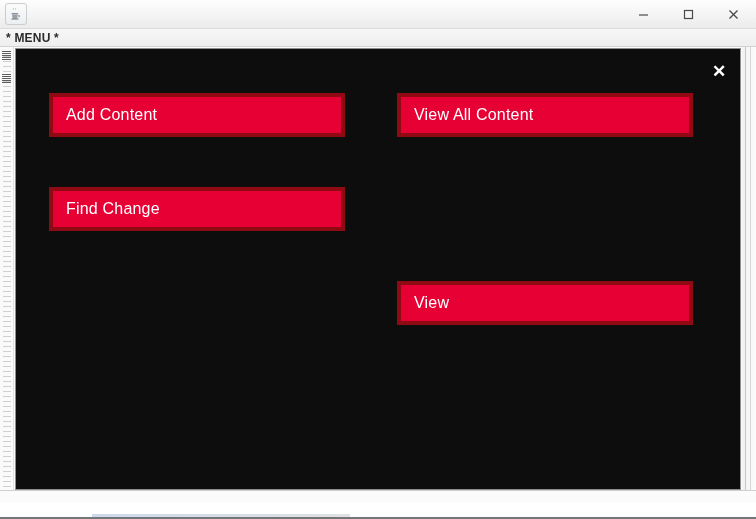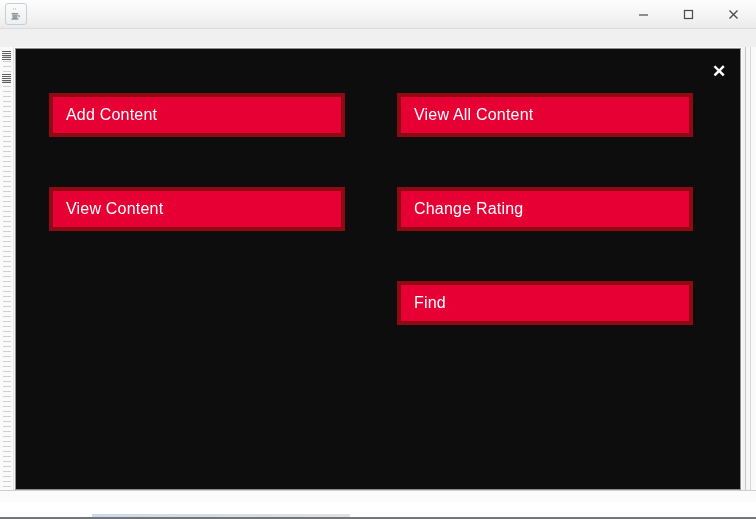--- a/index.html
+++ b/index.html
@@ -278,41 +278,43 @@
       </div>
       <div class="win-btn">
         <svg width="13" height="13" viewBox="0 0 13 13">
           <line x1="2.5" y1="2.5" x2="10.5" y2="10.5" stroke="#4a4a4a" stroke-width="1.2"></line>
           <line x1="10.5" y1="2.5" x2="2.5" y2="10.5" stroke="#4a4a4a" stroke-width="1.2"></line>
         </svg>
       </div>
     </div>
   </div>
 
+  <div class="menubar">
+    <div class="menu-item">* MENU *</div>
+  </div>
 
   <div class="content-host"></div>
 
   <div class="left-gutter">
     <div class="gutter-stipple"></div>
     <div class="gutter-mark m1"></div>
     <div class="gutter-mark m2"></div>
   </div>
 
   <div class="right-strip"></div>
 
   <div class="dark-panel">
 
     <div class="panel-close">✕</div>
 
     <div class="btn-grid">
       <div class="menu-btn col-left row-1">Add Content</div>
       <div class="menu-btn col-right row-1">View All Content</div>
-      <div class="menu-btn col-left row-2">View Content</div>
-      <div class="menu-btn col-right row-2">Change Rating</div>
-      <div class="menu-btn col-right row-3">Find</div>
+      <div class="menu-btn col-left row-2">Find Change</div>
+      <div class="menu-btn col-right row-3">View</div>
     </div>
 
   </div>
 
   <div class="statusbar"></div>
   <div class="desktop-strip">
     <div class="taskbar-ghost"></div>
     <div class="taskbar-edge"></div>
   </div>
 

